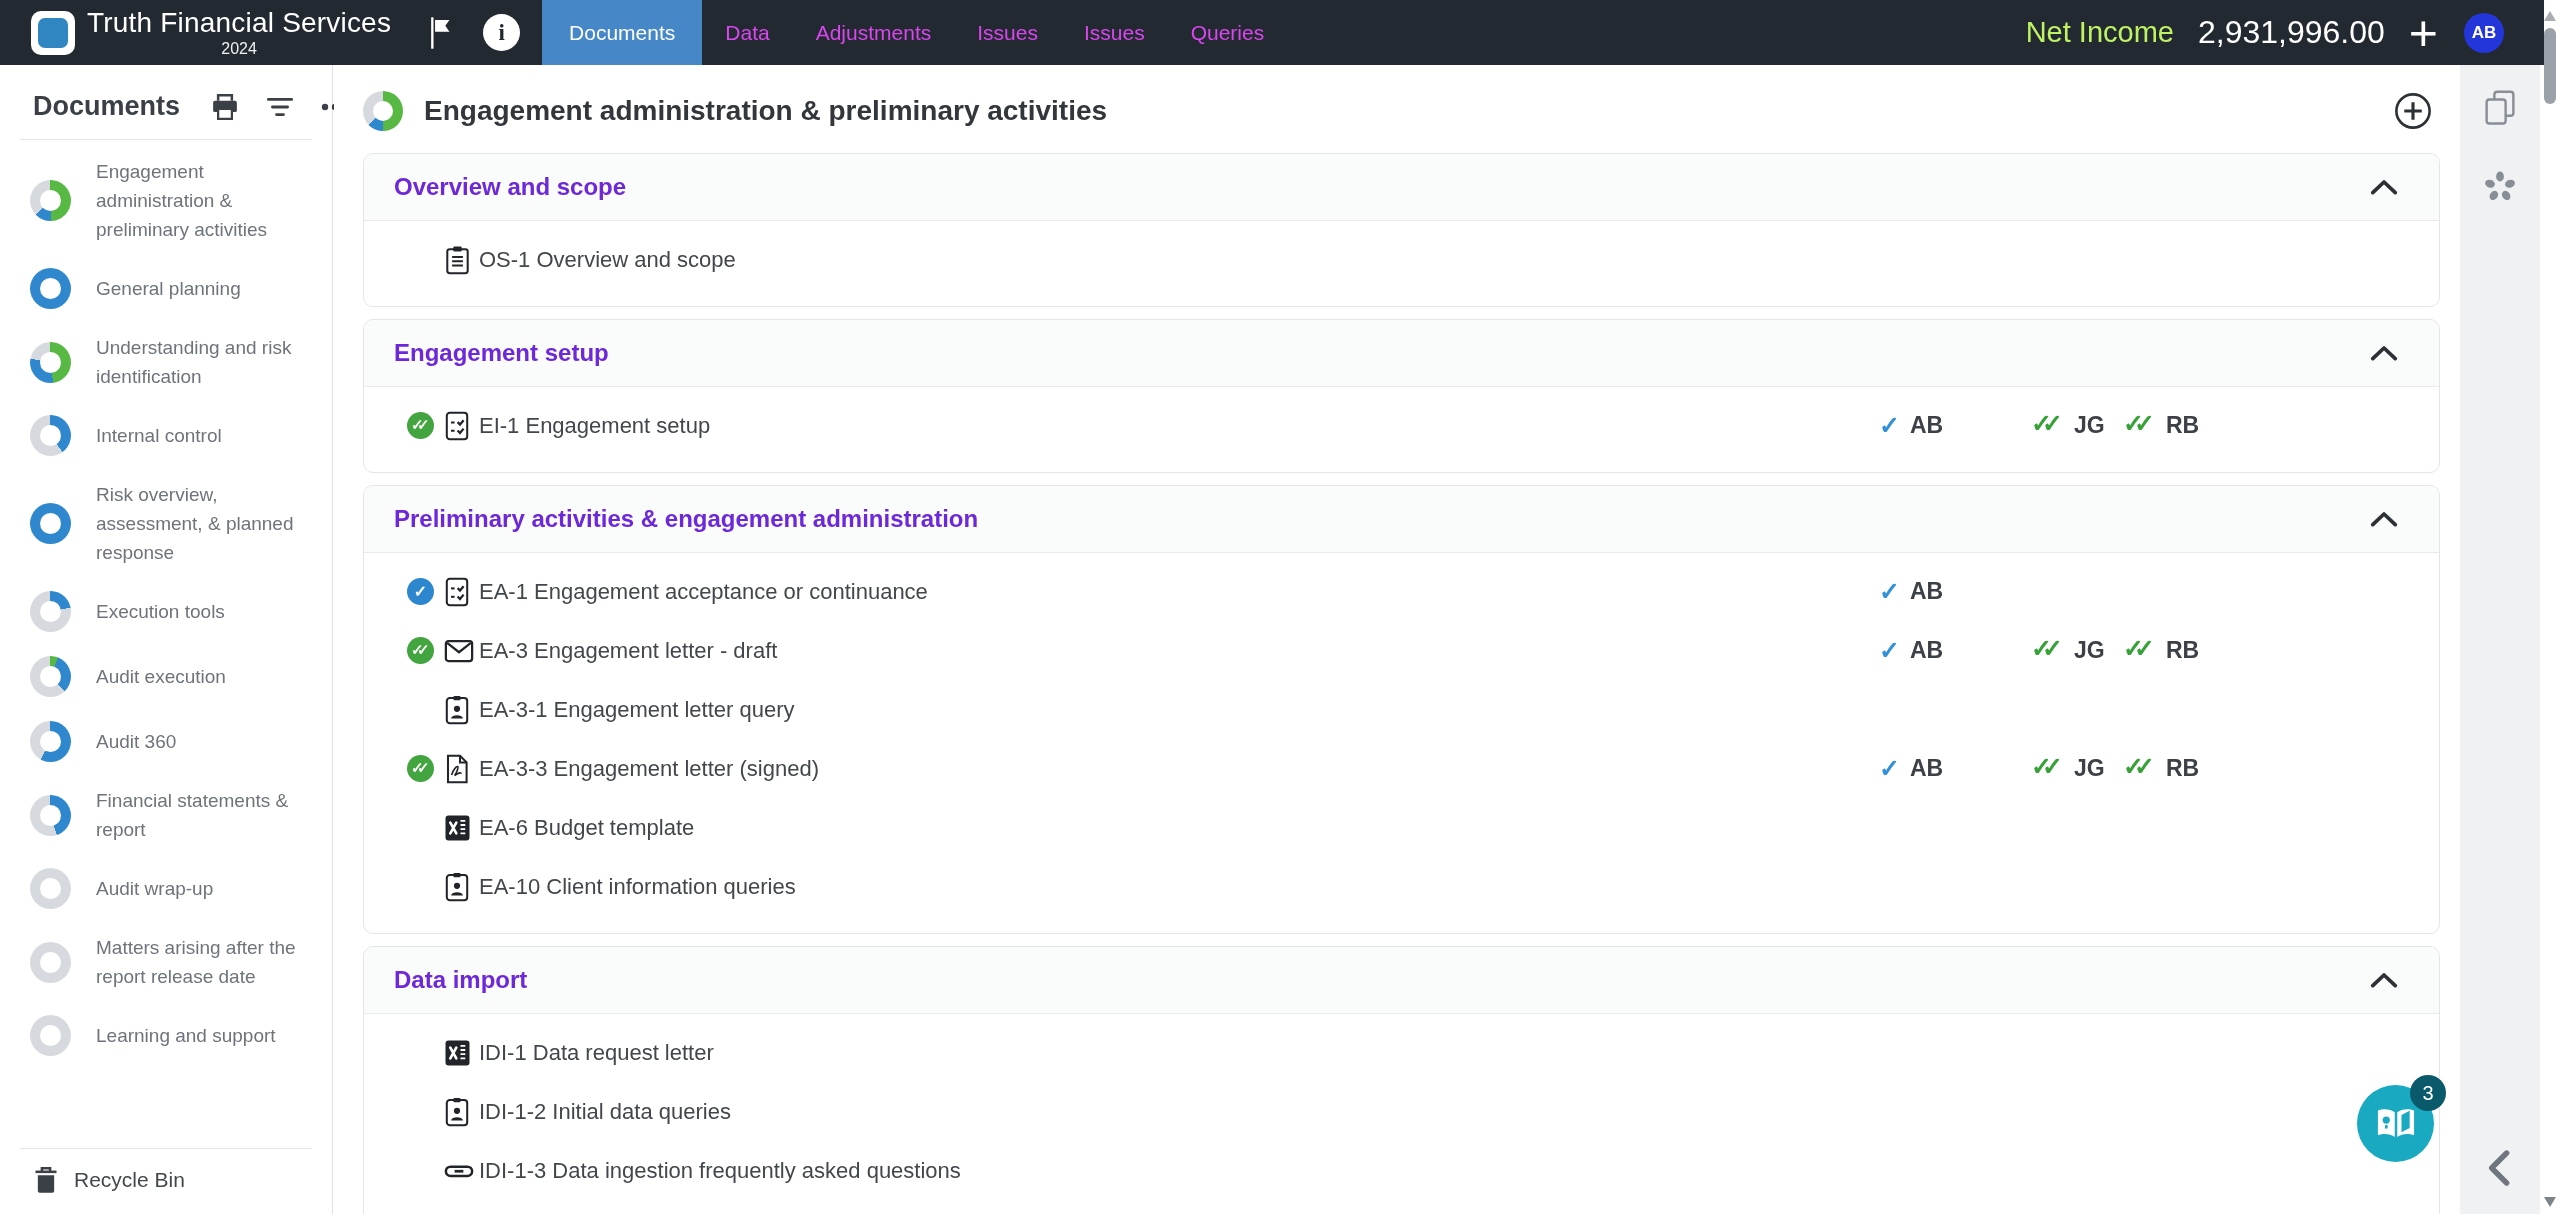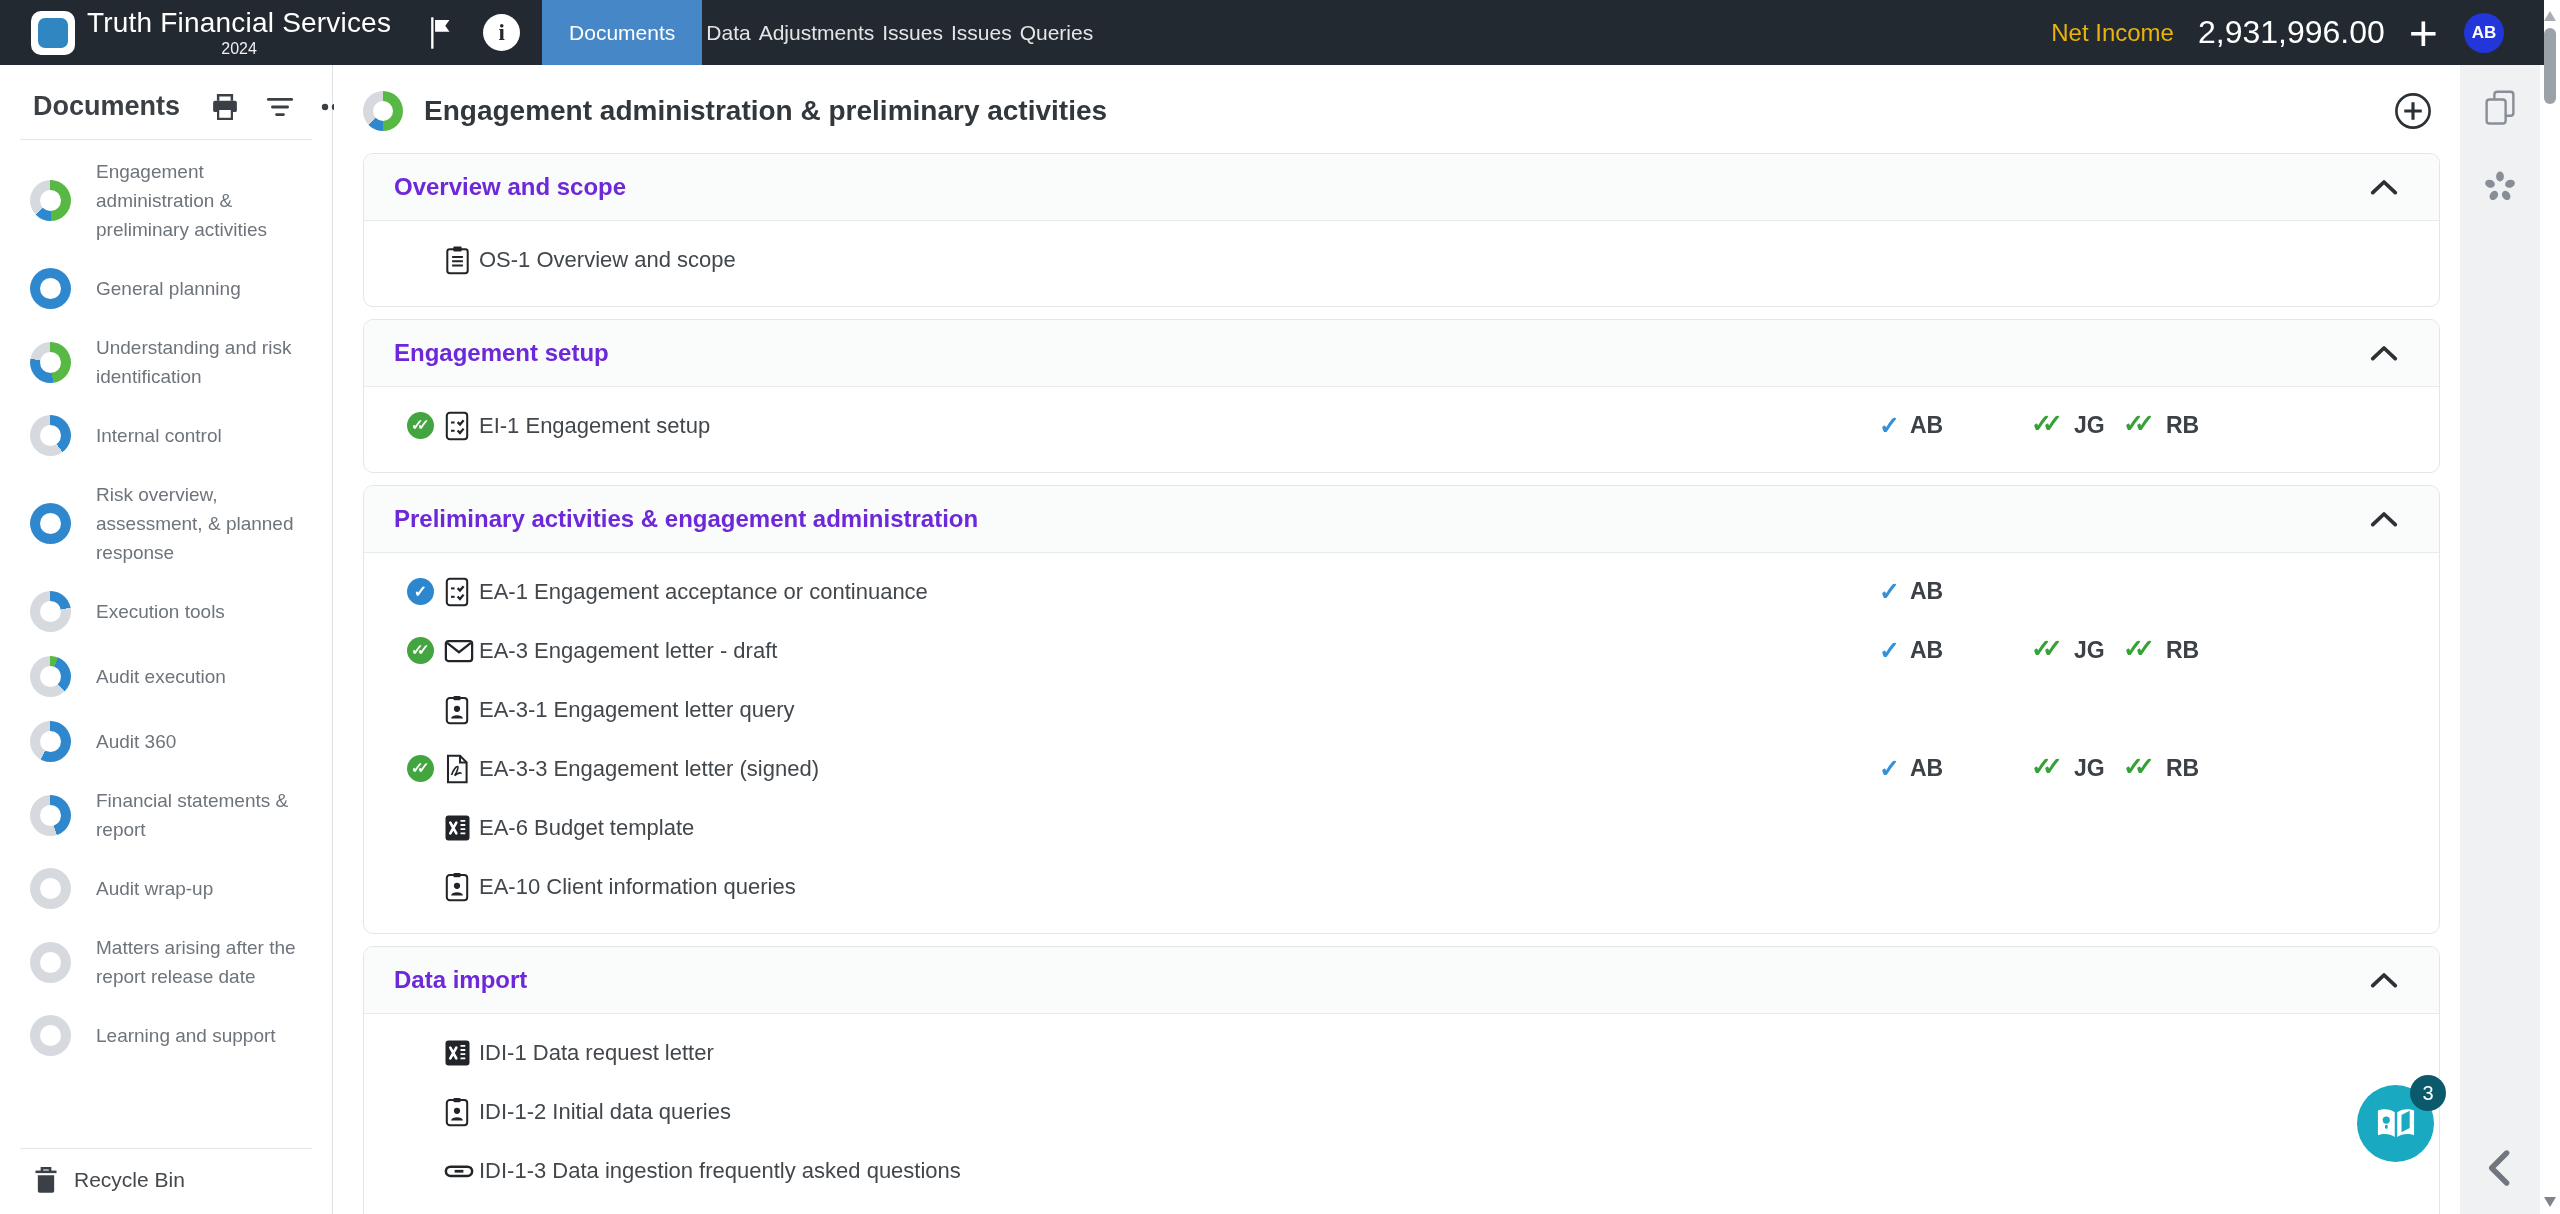--- a/index.html
+++ b/index.html
@@ -21,24 +21,24 @@
         display:flex;align-items:center;justify-content:center;cursor:pointer}
   .logo i{display:block;width:30px;height:30px;border-radius:7px;background:#2f86c0}
   .brand{margin-left:12px;display:flex;flex-direction:column;align-items:center;cursor:pointer}
   .brand .t{font-size:28px;letter-spacing:.2px;white-space:nowrap}
   .brand .y{font-size:16px;margin-top:1px;color:#eef0f2}
   .nav-ic{display:flex;align-items:center;justify-content:center;cursor:pointer}
   .flagwrap{margin-left:34px}
   .infowrap{margin-left:30px;width:37px;height:37px;border-radius:50%;background:#fff;color:#232931;
             font-weight:700;font-size:23px;font-family:"Liberation Serif",serif}
   .tabs{display:flex;height:100%;margin-left:22px}
-  .tab{display:flex;align-items:center;padding:0 4px;font-size:21px;color:#e5e5e5;cursor:pointer;white-space:nowrap}
+  .tab{display:flex;align-items:center;padding:0 23px;font-size:21px;color:#d946ef;cursor:pointer;white-space:nowrap}
   .tab.active{background:var(--active_tab);color:#fff;padding:0 27px}
   .nav-right{margin-left:auto;display:flex;align-items:center}
-  .ni-label{font-size:24px;color:#eab308}
+  .ni-label{font-size:29px;color:#bef264}
   .ni-value{font-size:32px;margin-left:24px;color:#fff}
   .plus{margin-left:24px;font-size:50px;font-weight:100;line-height:0.8;cursor:pointer;color:#fff}
   .avatar{margin-left:26px;margin-right:40px;width:40px;height:40px;border-radius:50%;flex:none;
           background:var(--avatar_bg);display:flex;align-items:center;justify-content:center;
           font-size:17px;font-weight:700;cursor:pointer}
 
   
   .sidebar{position:absolute;top:65px;left:0;width:333px;bottom:0;background:#fff;
            border-right:1px solid #dfe1e3;display:flex;flex-direction:column}
   .side-head{display:flex;align-items:center;padding:26px 0 17px 33px}

